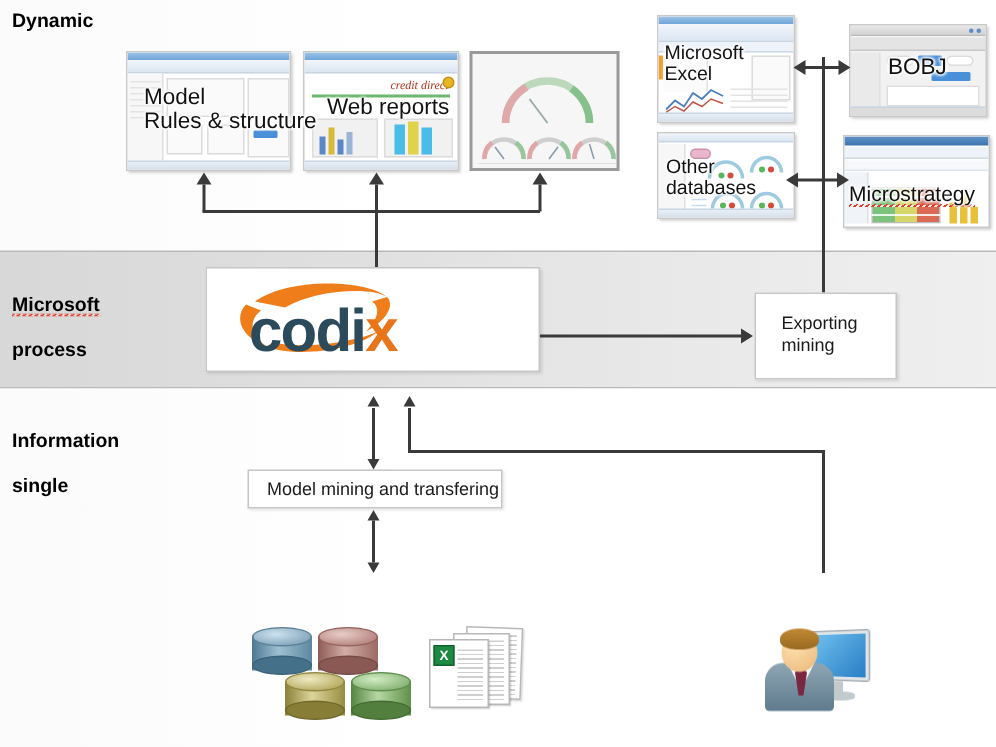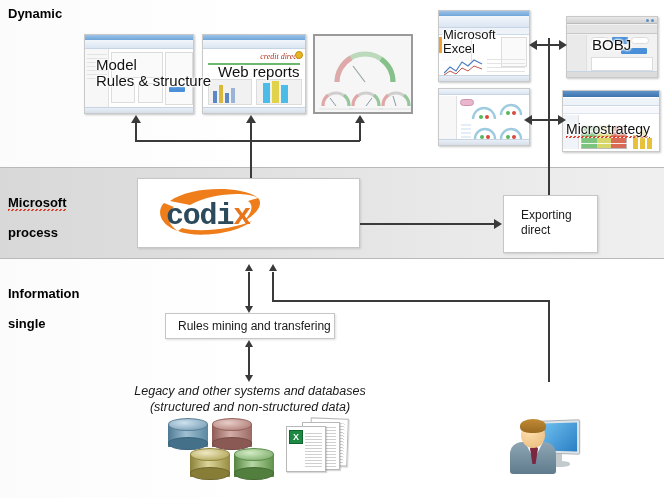--- a/index.html
+++ b/index.html
@@ -102,23 +102,23 @@
   .arw.down  { border-left: 5px solid transparent; border-right: 5px solid transparent; border-top: 8px solid #3a3a3a; }
   .arw.left  { border-top: 5px solid transparent; border-bottom: 5px solid transparent; border-right: 8px solid #3a3a3a; }
   .arw.right { border-top: 5px solid transparent; border-bottom: 5px solid transparent; border-left: 8px solid #3a3a3a; }
   .arw.sm.up    { border-left-width:4px; border-right-width:4px; border-bottom-width:7px;}
   .arw.sm.down  { border-left-width:4px; border-right-width:4px; border-top-width:7px;}
 
   
   #codix-logo { position: absolute; }
   .codix-word {
     position: absolute;
-    font-family: Liberation Mono, monospace;
+    font-family: Liberation Sans, sans-serif;
     font-weight: bold;
-    font-size: 30px;
+    font-size: 40px;
     letter-spacing: -1.2px;
     color: #2b4a5c;
   }
   .codix-word .o { color: #2b4a5c; }
   .codix-word .x { color: #e8751a; }
 
   
   .cyl-band {
     position: absolute;
     border-radius: 50% / 100%;
@@ -339,20 +339,22 @@
       </g>
       <g stroke="#c9dced" stroke-width="1">
         <line x1="22" y1="36" x2="32" y2="36"></line>
           <line x1="22" y1="40" x2="32" y2="40"></line>
         <line x1="22" y1="44" x2="32" y2="44"></line>
           <line x1="22" y1="48" x2="32" y2="48"></line>
       </g>
     </svg>
     <div class="statusbar"></div>
   </div>
+  <div class="thumb-cap" style="left:444px; top:104px; font-size:13px;">Other
+databases</div>
 
   <div class="thumb shadowed" style="left:562px; top:90px; width:98px; height:62px;">
     <div style="position:absolute;left:0;right:0;top:0;height:6px;background:linear-gradient(to bottom,#5f93c9,#3c74ae);"></div>
     <div style="position:absolute;left:0;right:0;top:7px;height:8px;background:#eef3f9;border-bottom:1px solid #ccd8e6;"></div>
     <div style="position:absolute;left:0;right:0;top:16px;height:7px;background:#f6f8fb;border-bottom:1px solid #dde5ef;"></div>
     <div class="colstripe" style="left:0; top:24px; width:16px; bottom:2px; background:#f0f4f8;"></div>
     <div style="position:absolute; left:18px; top:34px; width:46px; height:24px;
          background:
            linear-gradient(to right,#7cc47e 0 33%,#d6d66a 33% 66%,#d96a55 66% 100%);
          border:1px solid #bbb;"></div>
@@ -400,43 +402,41 @@
       </svg>
       <div class="codix-word" style="left:14px; top:12px;">
         <span class="o">codi</span><span class="x">x</span>
       </div>
     </div>
 
   </div>
 
   <div class="box" style="left:503px; top:195px; width:95px; height:58px;"></div>
   <div class="box-text" style="left:521px; top:208px; font-size:12px;">Exporting
-direct</div>
+mining</div>
 
   <div class="ln h" style="left:360px; top:223px; width:134px;"></div>
   <div class="arw right" style="left:494px; top:219px;"></div>
 
   <div class="box" style="left:165px; top:313px; width:170px; height:26px;"></div>
-  <div class="box-text" style="left:178px; top:319px; font-size:12px;">Rules mining and transfering</div>
+  <div class="box-text" style="left:178px; top:319px; font-size:12px;">Model mining and transfering</div>
 
   <div class="ln v" style="left:248px; top:272px; height:34px;"></div>
   <div class="arw sm up" style="left:245px; top:264px;"></div>
   <div class="arw sm down" style="left:245px; top:306px;"></div>
 
   <div class="ln v" style="left:248px; top:347px; height:28px;"></div>
   <div class="arw sm up" style="left:245px; top:340px;"></div>
   <div class="arw sm down" style="left:245px; top:375px;"></div>
 
   <div class="ln v" style="left:548px; top:300px; height:82px;"></div>
   <div class="ln h" style="left:272px; top:300px; width:278px;"></div>
   <div class="ln v" style="left:272px; top:272px; height:29px;"></div>
   <div class="arw sm up" style="left:269px; top:264px;"></div>
 
-  <div class="cap-italic" style="left:132px; top:383px; width:236px;">Legacy and other systems and databases
-(structured and non-structured data)</div>
 
 
   <div style="position:absolute; left:168px; top:418px; width:110px; height:62px;">
 
     <div class="db" style="left:0; top:0; width:40px; height:32px;">
       <div class="body" style="background:linear-gradient(to right,#4d7993,#9fc0d2 45%,#5b87a0);"></div>
       <div class="bot" style="background:#44708a; border:1px solid #39627a;"></div>
       <div class="top" style="background:radial-gradient(ellipse at 40% 35%,#cde2ee,#6d93ad); border:1px solid #5c8099;"></div>
     </div>
 

